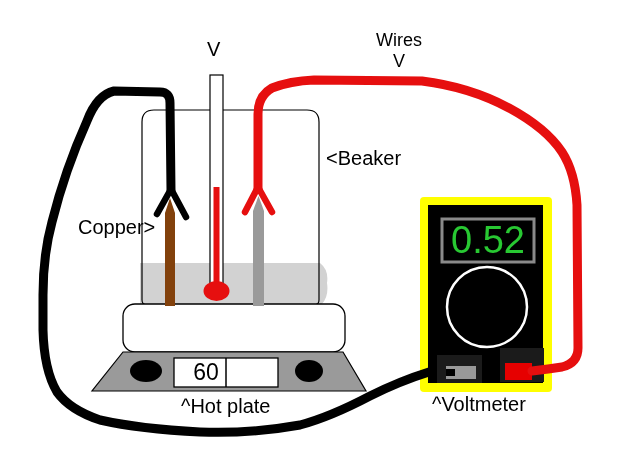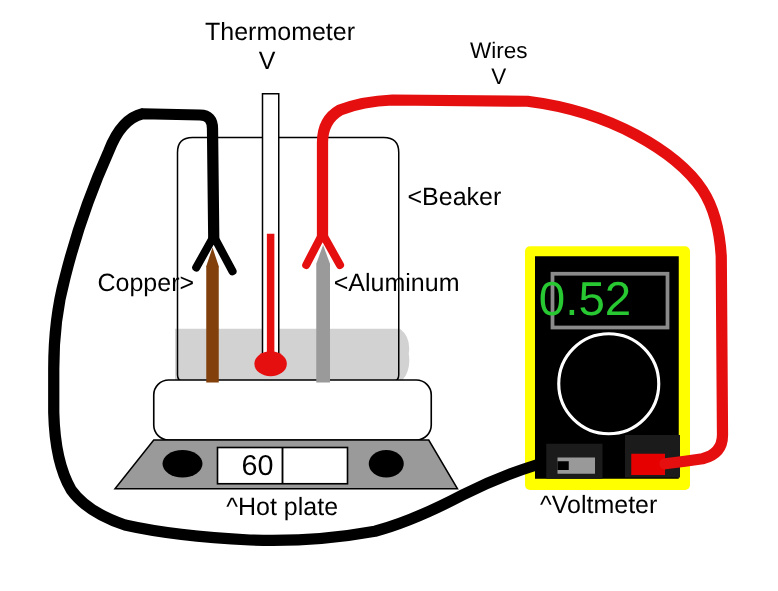--- a/index.html
+++ b/index.html
@@ -51,27 +51,25 @@
     <rect x="446" y="369" width="9" height="7" fill="#000000"></rect>
     <rect x="505" y="363" width="27" height="17" stroke="none" fill="#E60000"></rect>
 
     <path d="M429,372 Q400,381 370,396 Q330,417 300,425 Q250,434 200,432 Q140,429 100,420 Q70,410 57,392 Q44,370 43,330 L43,295 Q43,255 52,222 Q65,170 87,121 Q97,95 114,91 L160,92 Q170,92 170,103 L171,190" fill="none" stroke-width="9" stroke-linecap="round" stroke-linejoin="round" stroke="#000000"></path>
     <path d="M157,214 L171,189 L186,217" fill="none" stroke="#000000" stroke-width="6.5" stroke-linecap="round" stroke-linejoin="round"></path>
 
     <path d="M258,189 L258,114 Q258,96 272,88 Q290,81 314,80 L422,81 Q470,87 509,108 Q546,128 562,152 Q575,172 577,205 L578,348 Q578,363 562,367 L548,369 L532,371" fill="none" stroke-width="9" stroke-linecap="round" stroke-linejoin="round" stroke="#E60F0F"></path>
     <path d="M245,212 L258,187 L272,212" fill="none" stroke-width="6.5" stroke-linecap="round" stroke-linejoin="round" stroke="#E60F0F"></path>
   </svg>
 
-  <div class="lbl" style="left:164px;top:16px;">Thermometer</div>
   <div class="lbl" style="left:207px;top:39px;">V</div>
   <div class="lbl bold" style="left:376px;top:31px;">Wires</div>
   <div class="lbl bold" style="left:393px;top:52px;">V</div>
   <div class="lbl" style="left:326px;top:148px;">&lt;Beaker</div>
   <div class="lbl" style="left:78px;top:217px;">Copper&gt;</div>
-  <div class="lbl" style="left:267px;top:217px;">&lt;Aluminum</div>
   <div class="lbl" style="left:432px;top:394px;">^Voltmeter</div>
   <div class="lbl" style="left:181px;top:396px;">^Hot plate</div>
 
   <div class="cell" style="left:174px;top:358px;width:64px;height:29px;">60</div>
 
-  <div class="reading" style="left:422px;top:219px;width:92px;height:43px;">0.52</div>
+  <div class="reading" style="left:442px;top:219px;width:92px;height:43px;">0.52</div>
 
 </div>
 
 </body></html>

